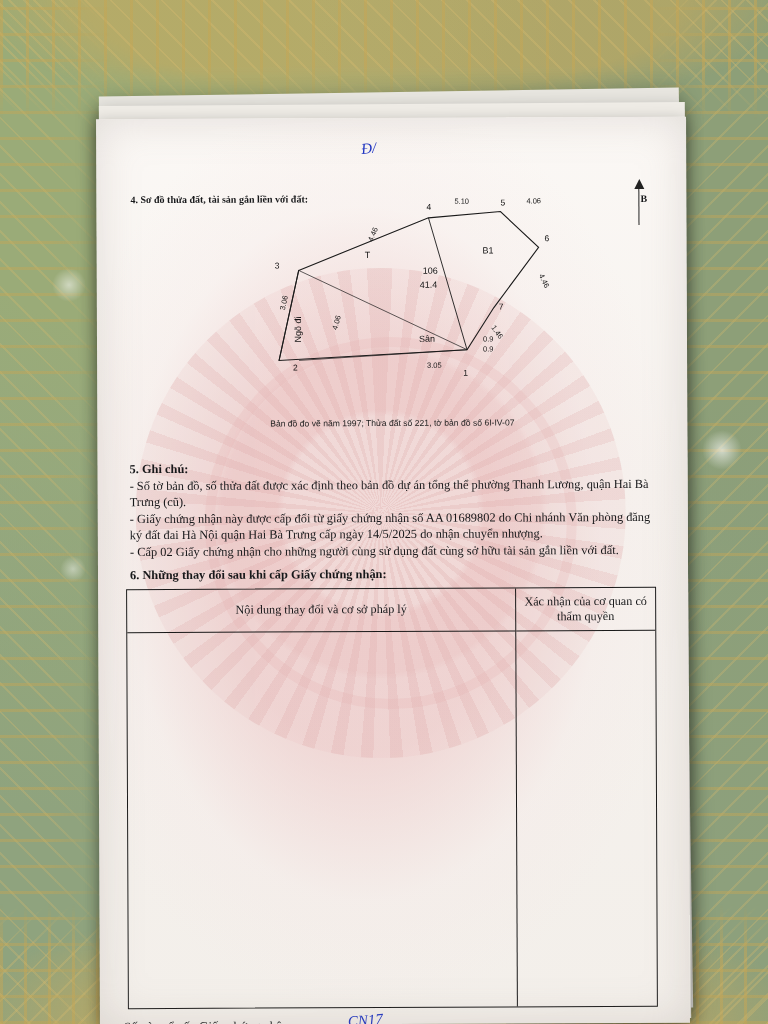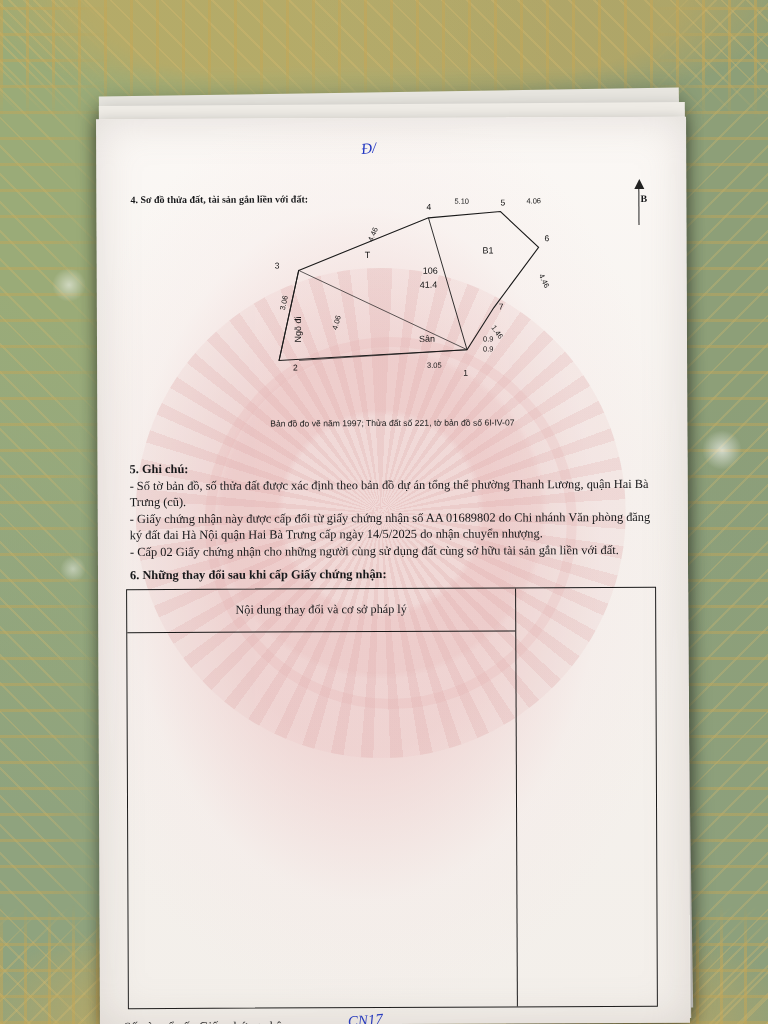--- a/index.html
+++ b/index.html
@@ -199,20 +199,21 @@
     </div>
 
     <div id="sec6-title">6. Những thay đổi sau khi cấp Giấy chứng nhận:</div>
 
     <div id="table">
       <div class="col-l">
         <div class="th">Nội dung thay đổi và cơ sở pháp lý</div>
         <div class="tb"></div>
       </div>
       <div class="col-r">
+        <div class="th">Xác nhận của cơ quan có thẩm quyền</div>
         <div class="tb"></div>
       </div>
     </div>
 
     <div id="so-vao">
       <span>Số vào sổ cấp Giấy chứng nhận:</span><span class="dots">........................................</span>
     </div>
     <div id="hand-num">CN17</div>
 
   </div>

